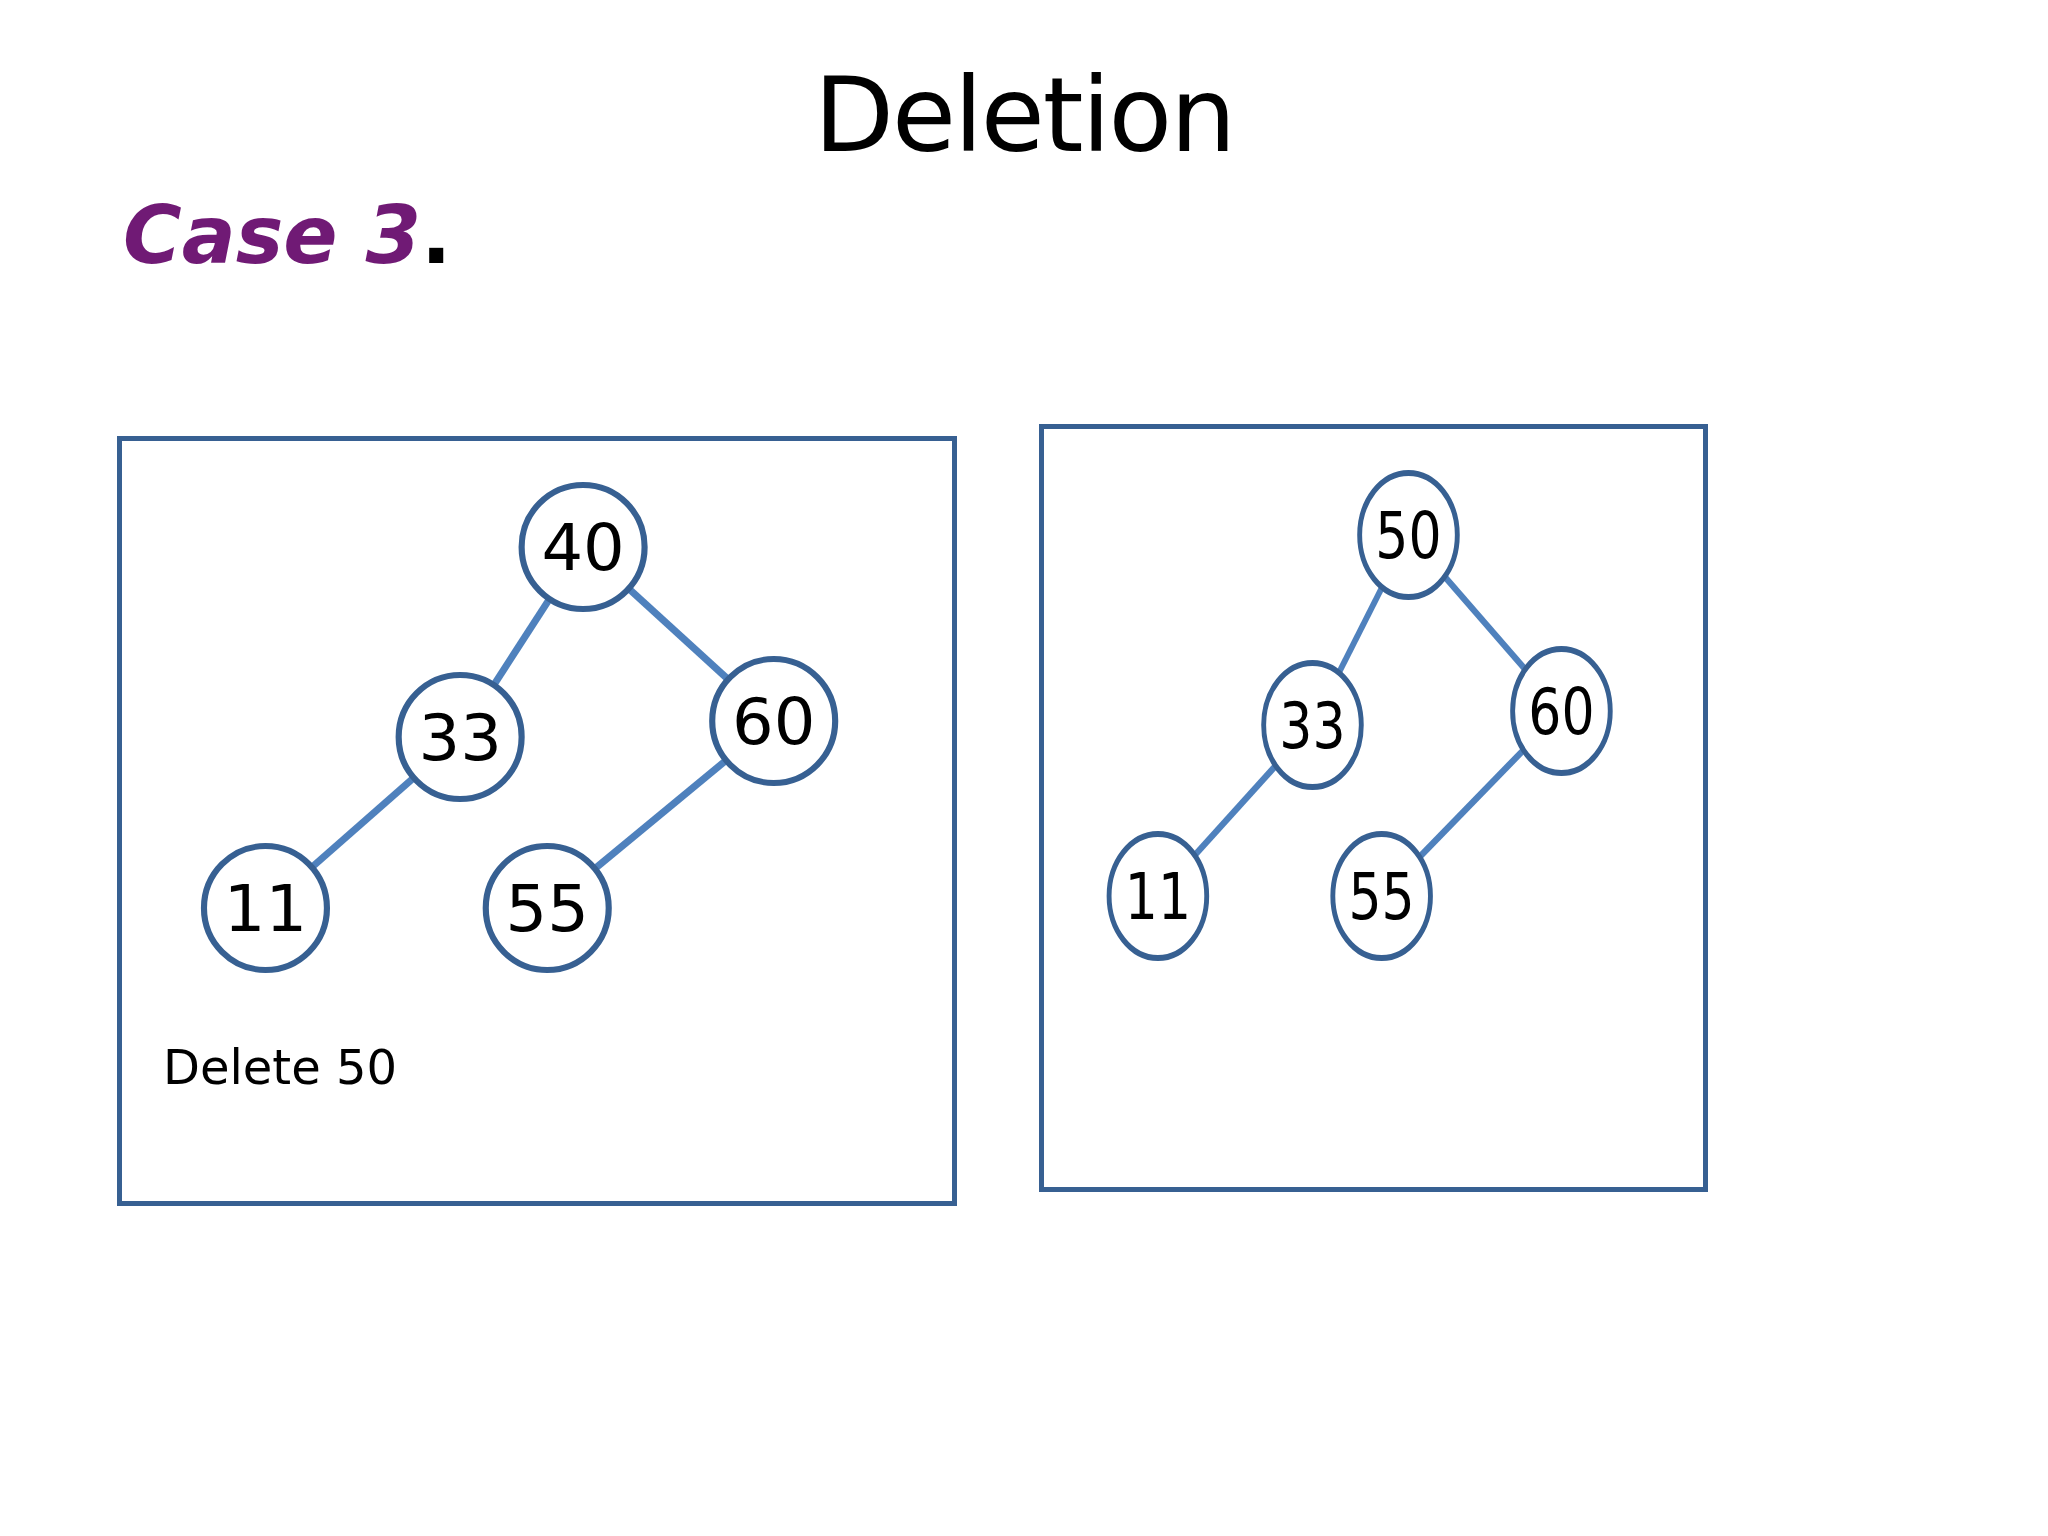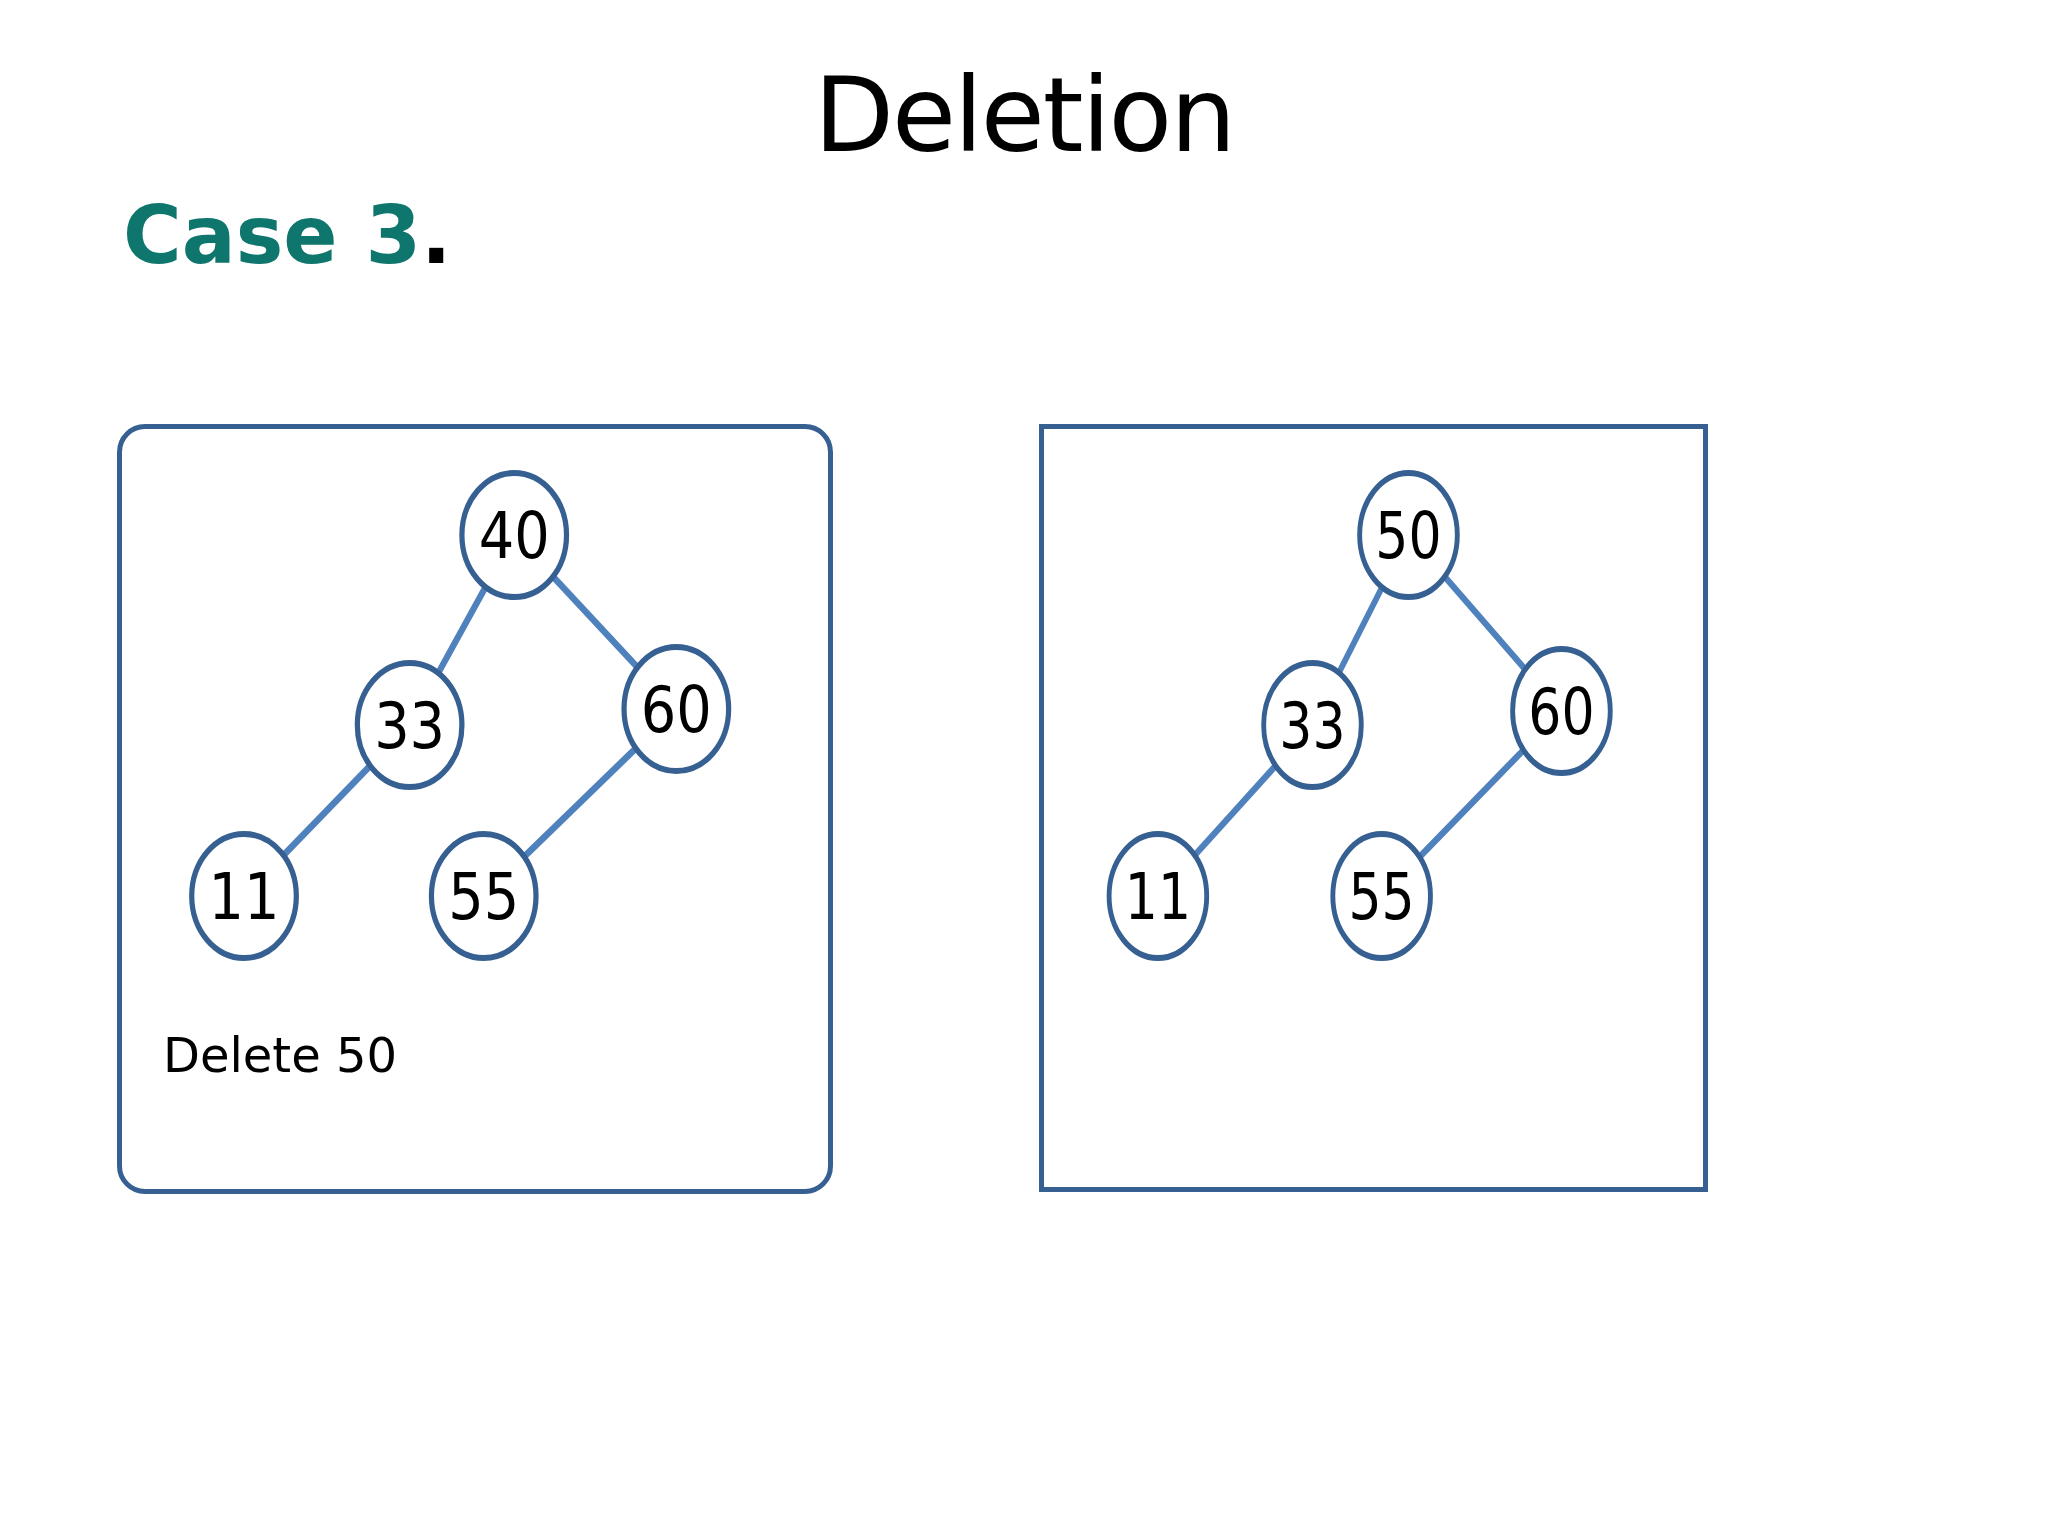--- a/index.html
+++ b/index.html
@@ -43,21 +43,21 @@
     white-space: nowrap;
   }
   .case-red { color: #f10c0c; }
   .case-dot { color: #000000; }
   .panel {
     position: absolute;
     border: 5px solid #376092;
     box-sizing: border-box;
     background: transparent;
   }
-  .panel-left  { left: 117px;  top: 424px; width: 716px; height: 770px; border-radius: 28px; }
+  .panel-left  { left: 117px;  top: 436px; width: 840px; height: 770px; }
   .panel-right { left: 1039px; top: 424px; width: 669px; height: 768px; }
   svg.tree {
     position: absolute;
     left: 0; top: 0;
     width: 100%; height: 100%;
     display: block;
   }
   .caption {
     position: absolute;
     font-size: 48px;
@@ -71,21 +71,21 @@
     font-family: "DejaVu Sans", "Liberation Sans", sans-serif;
   }
 </style>
 </head>
 <body>
 
 <div class="slide">
 
   <div class="title">Deletion</div>
 
-  <div class="case-line"><span class="case-red" style="color: #0f766e;">Case 3</span><span class="case-dot">.</span></div>
+  <div class="case-line"><span class="case-red" style="color: #701a75; font-style: italic;">Case 3</span><span class="case-dot">.</span></div>
 
   <section class="panel panel-left" style="border-color: rgb(55, 96, 146);">
     <svg class="tree" viewBox="0 0 810 760" preserveAspectRatio="none" xmlns="http://www.w3.org/2000/svg">
         <line x1="450" y1="106" x2="330" y2="296" stroke="#4F81BD" stroke-width="7"></line>
         <line x1="450" y1="106" x2="636" y2="280" stroke="#4F81BD" stroke-width="7"></line>
         <line x1="330" y1="296" x2="140" y2="467" stroke="#4F81BD" stroke-width="7"></line>
         <line x1="636" y1="280" x2="415" y2="467" stroke="#4F81BD" stroke-width="7"></line>
         <ellipse cx="450" cy="106" rx="60" ry="62" fill="#FFFFFF" stroke="#376092" stroke-width="6"></ellipse>
         <text x="450" y="128.72" text-anchor="middle" font-size="64" fill="#000000" class="node-label">40</text>
         <ellipse cx="330" cy="296" rx="60" ry="62" fill="#FFFFFF" stroke="#376092" stroke-width="6"></ellipse>

